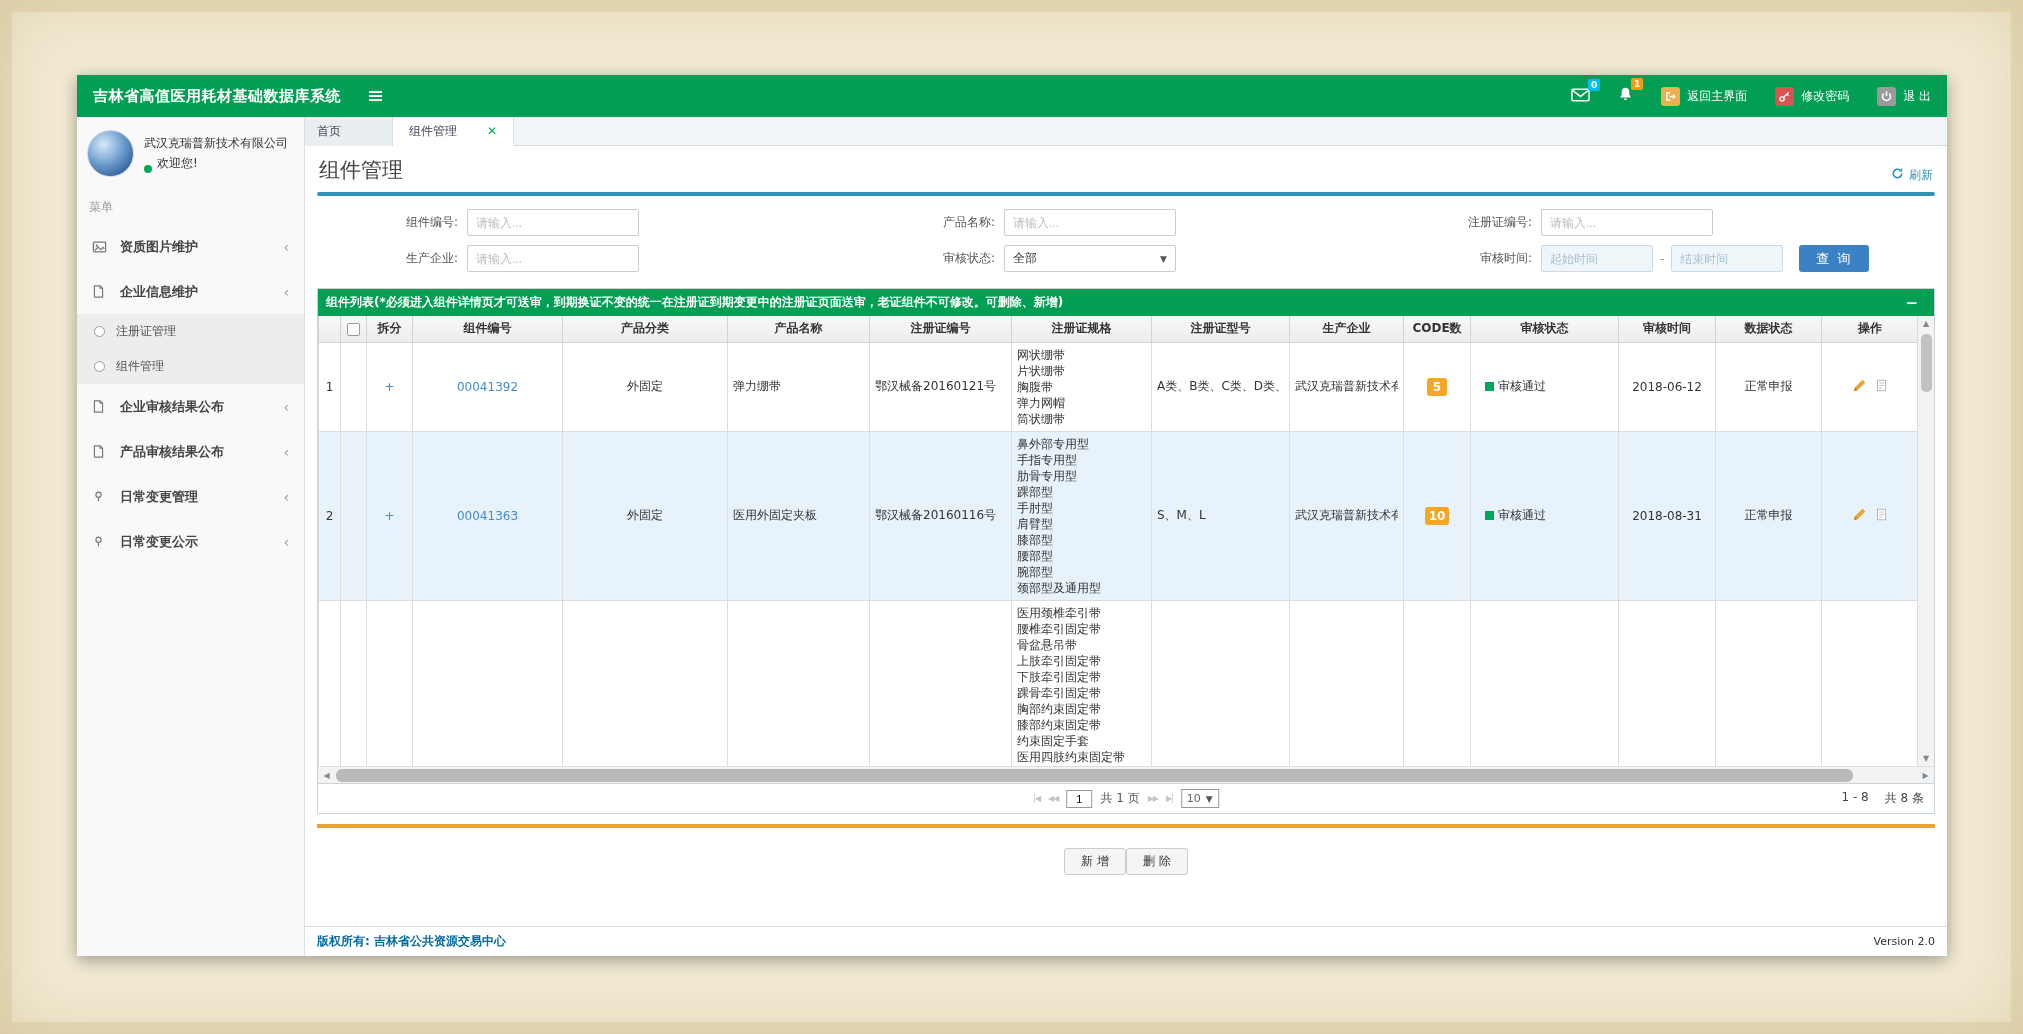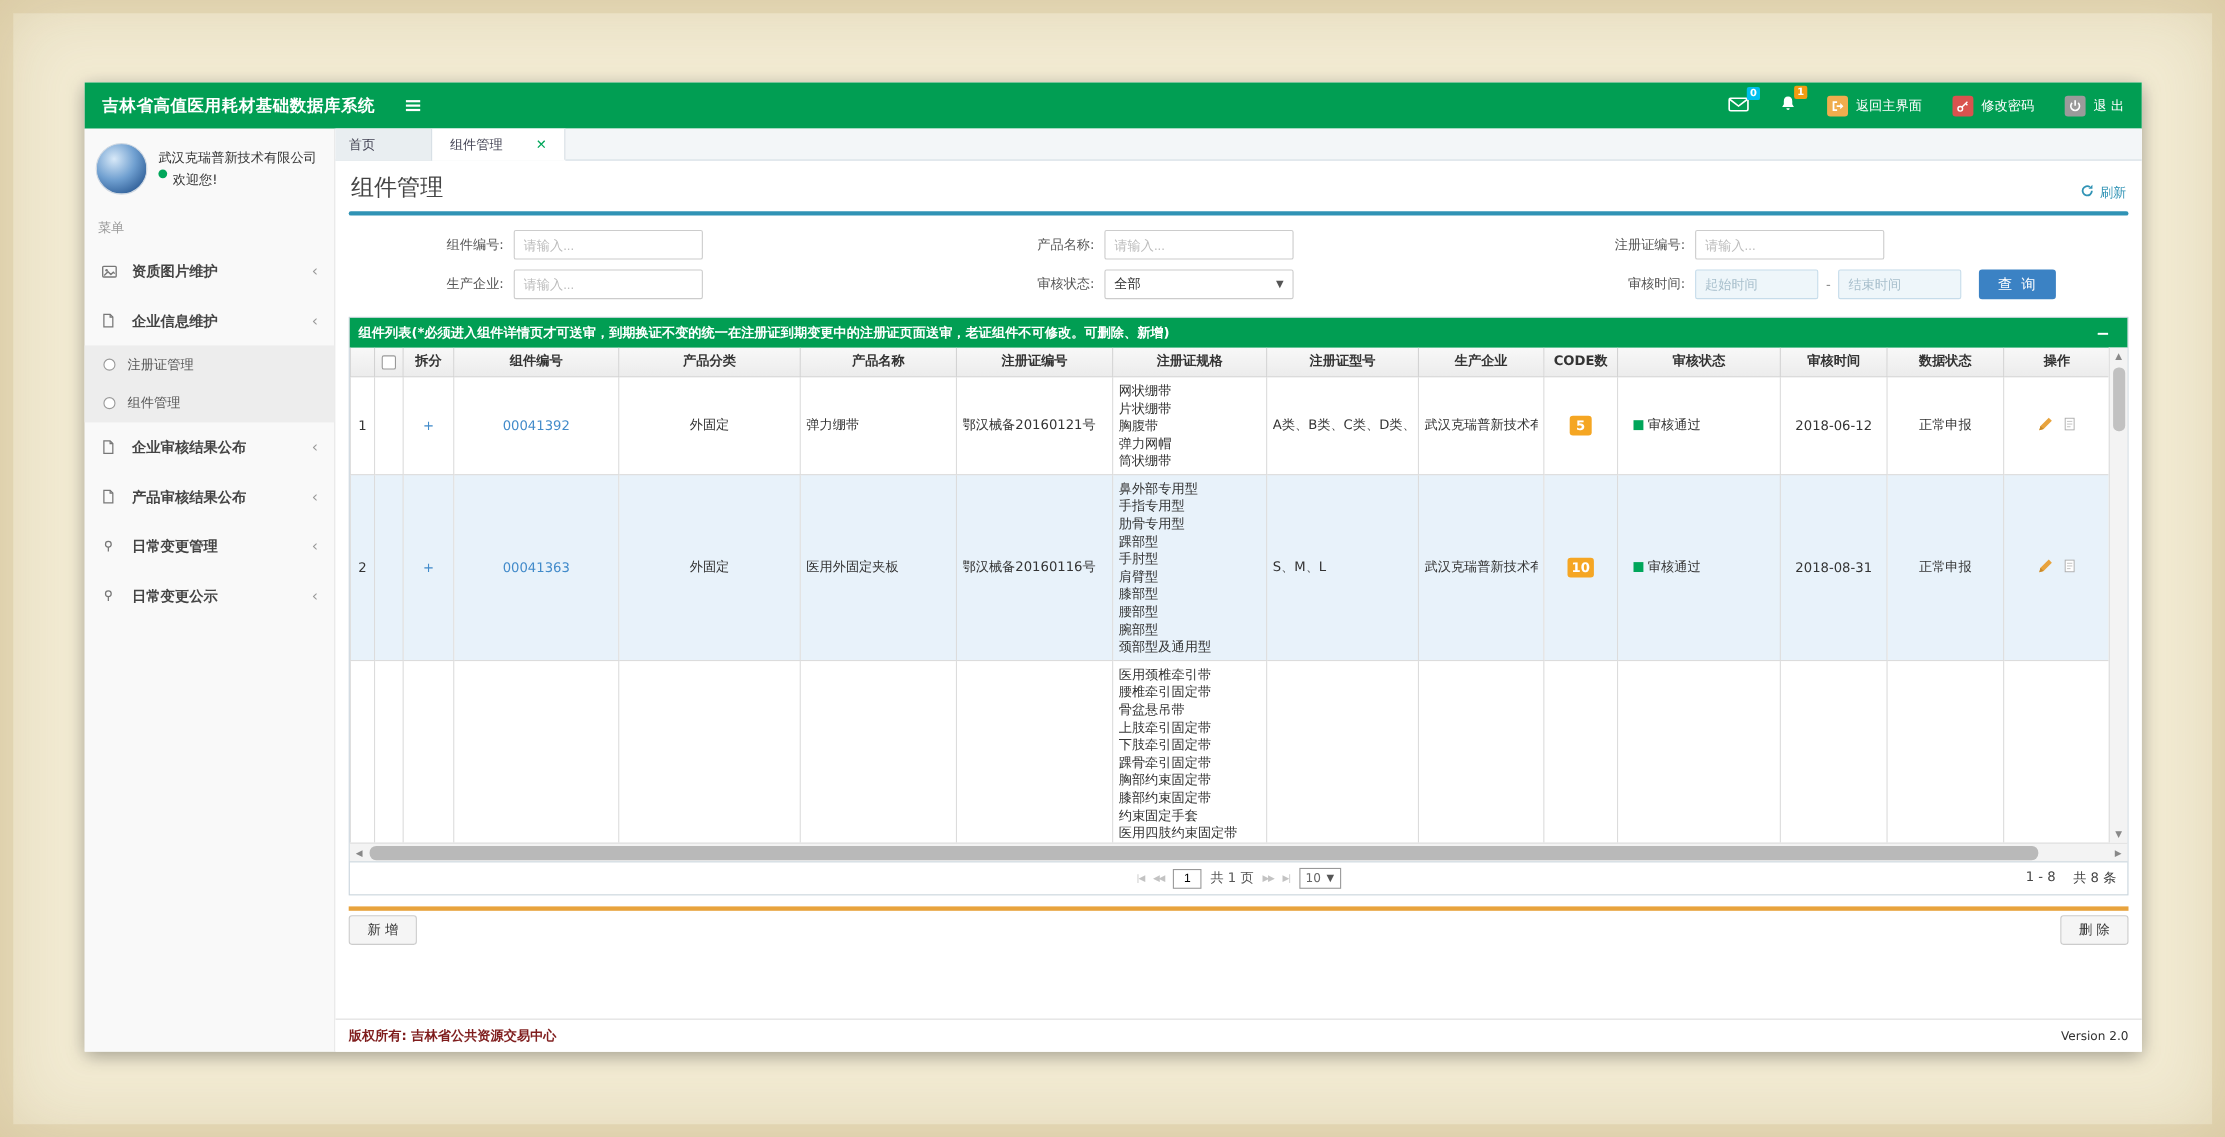--- a/index.html
+++ b/index.html
@@ -20,21 +20,21 @@
 .tb-action{display:flex;align-items:center;gap:7px;font-size:12px;cursor:pointer;white-space:nowrap}
 .tb-ico{width:19px;height:19px;border-radius:3px;display:flex;align-items:center;justify-content:center;flex:none}
 .tb-ico.orange{background:#f0ad4e}.tb-ico.red{background:#d9534f}.tb-ico.gray{background:#9b9b9b}
 
 
 .layout{display:flex;height:839px}
 .sidebar{width:228px;background:#f9f9f9;border-right:1px solid #dfdfdf;flex:none}
 .profile{display:flex;align-items:center;gap:10px;padding:13px 10px 10px}
 .avatar{width:47px;height:47px;border-radius:50%;background:radial-gradient(circle at 35% 30%,#d8e9f8,#6f9fd0 45%,#2f5e97 82%);border:1px solid #cfd8e2;flex:none}
 .profile-text{font-size:12px;color:#333;line-height:1.6}
-.welcome{display:flex;align-items:flex-start;gap:5px}
+.welcome{display:flex;align-items:flex-end;gap:5px}
 .dot{width:8px;height:8px;border-radius:50%;background:#00a65a;display:inline-block}
 .menu-label{padding:12px 12px 8px;font-size:12px;color:#9a9a9a}
 .menu-item{display:flex;align-items:center;height:45px;padding:0 15px;cursor:pointer;color:#444}
 .mi-icon{width:18px;color:#777;display:flex;align-items:center}
 .mi-label{margin-left:10px;font-size:13px;font-weight:bold}
 .mi-arrow{margin-left:auto;color:#999;font-size:14px;line-height:1;display:inline-block}
 .mi-arrow.down{transform:rotate(-90deg)}
 .menu-item.active{background:#00a65a;color:#fff}
 .menu-item.active .mi-icon,.menu-item.active .mi-arrow{color:#fff}
 .submenu{background:#ededed}
@@ -97,25 +97,25 @@
 
 .grid-footer{height:30px;border-top:1px solid #c9d4dc;display:flex;align-items:center;position:relative;font-size:11px;color:#666}
 .pager{position:absolute;left:50%;transform:translateX(-50%);display:flex;align-items:center;gap:8px}
 .pg-btn{color:#c3c3c3;font-size:8px;cursor:default;letter-spacing:-1px}
 .pg-input{width:26px;height:18px;border:1px solid #999;text-align:center;font-size:11px;outline:none}
 .pg-text{font-size:12px;color:#555}
 .pg-size{border:1px solid #999;height:19px;display:flex;align-items:center;gap:5px;padding:0 5px;font-size:11px;cursor:pointer;background:#fff}
 .pg-total{margin-left:auto;padding-right:10px;font-size:12px;color:#444;display:flex;gap:16px}
 
 .orange-rule{height:4px;background:#e8a33d;margin-top:10px}
-.action-row{display:flex;justify-content:space-between;margin-top:4px}
+.action-row{display:flex;justify-content:center;margin-top:20px}
 .btn-plain{min-width:62px;height:27px;background:#f5f5f5;border:1px solid #ccc;border-radius:3px;font-size:12px;color:#333;cursor:pointer;font-family:inherit}
 
 .page-footer{position:absolute;left:0;right:0;bottom:0;height:30px;border-top:1px solid #ddd;display:flex;align-items:center;justify-content:space-between;padding:0 12px;font-size:12px;background:#fff}
-.copyright{font-weight:bold;color:#7f1d1d}
+.copyright{font-weight:bold;color:#0369a1}
 .version{color:#333;font-size:11px}
 </style>
 </head>
 <body>
 
 <div class="frame-shade"></div>
 
 <div class="window">
 
   <div class="topbar">

